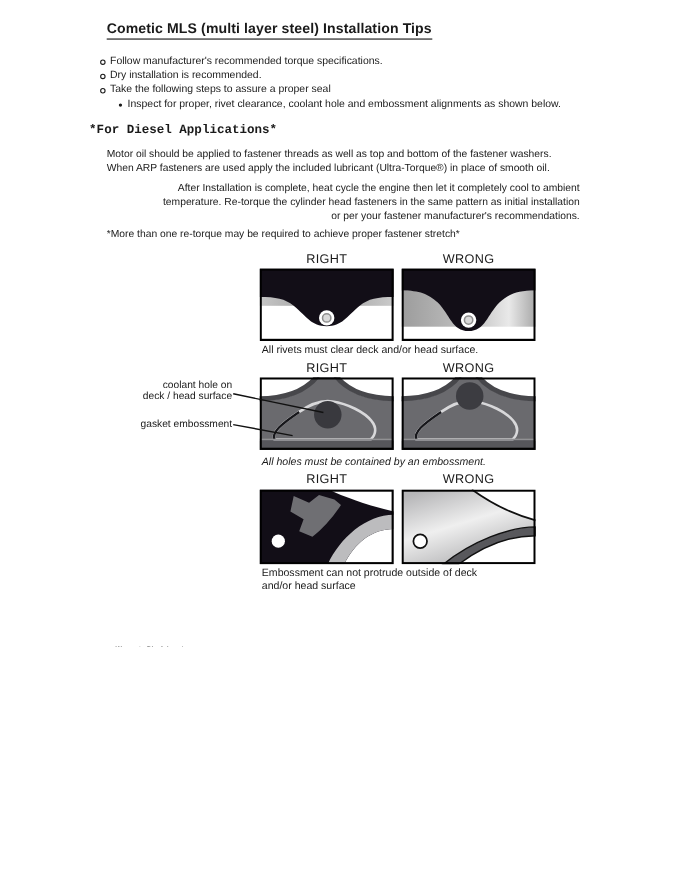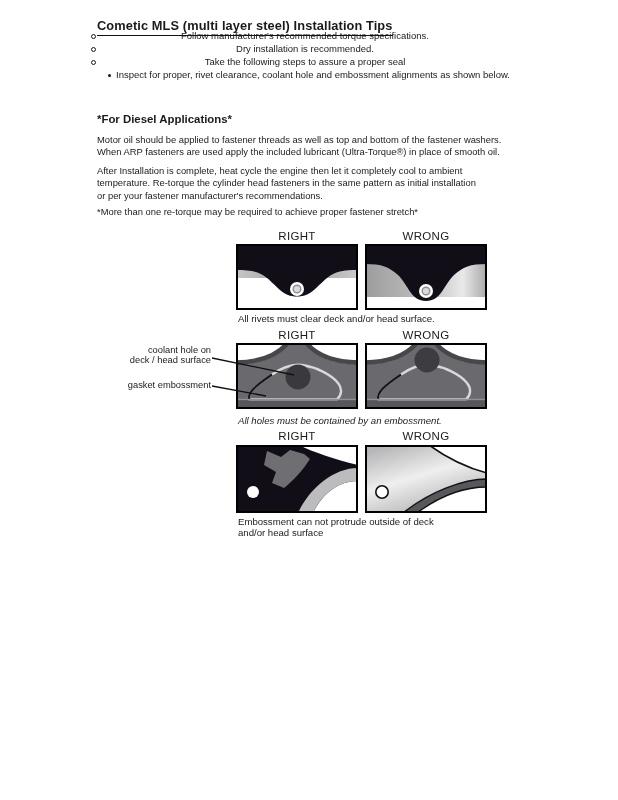--- a/index.html
+++ b/index.html
@@ -8,37 +8,37 @@
     font-family:"Liberation Sans", sans-serif;color:#1a1a1a;
   }
   .abs{position:absolute;margin:0;}
   .pre{white-space:pre-wrap;}
   
   .title{
     left:97px;top:18px;font-size:12.8px;font-weight:bold;letter-spacing:0.1px;
     border-bottom:1.6px solid #111;padding-bottom:2px;
   }
   
-  .tips{left:100px;top:30px;list-style:none;padding:0;margin:0;font-size:9.5px;line-height:12.9px;text-align:center;}
+  .tips{left:100px;top:50px;list-style:none;padding:0;margin:0;font-size:9.5px;line-height:12.9px;}
   .tips>li{position:relative;padding-left:0;}
   .tips>li::before{
     content:"";position:absolute;left:-9px;top:4.2px;width:3.2px;height:3.2px;
     border:1px solid #1a1a1a;border-radius:50%;background:#fff;
   }
   .subtips{list-style:none;padding:0 0 0 16px;margin:0;}
   .subtips>li{position:relative;}
   .subtips>li::before{
     content:"";position:absolute;left:-8px;top:4.8px;width:3.4px;height:3.4px;
     border-radius:50%;background:#1a1a1a;border:none;
   }
   
-  .diesel-h{left:97px;top:113px;font-size:11.4px;font-weight:bold;}
+  .diesel-h{left:81px;top:113px;font-size:11.4px;font-weight:bold;font-family:Liberation Mono, monospace;}
   .para{left:97px;width:430px;font-size:9.4px;line-height:12.3px;}
   .p1{top:134px;}
-  .p2{top:165px;}
+  .p2{top:165px;text-align:right;}
   .p3{top:206px;}
   
   .dlabel{width:122px;text-align:center;font-size:11.5px;font-weight:normal;letter-spacing:0.3px;}
   .caption{font-size:9.6px;line-height:11px;}
   .colL{left:236px;}
   .colR{left:365px;}
   .lab1{top:230px;} .box1{top:244px;} .cap1{left:238px;top:313px;}
   .lab2{top:329px;} .box2{top:343px;} .cap2{left:238px;top:415px;font-style:italic;}
   .lab3{top:430px;} .box3{top:445px;} .cap3{left:238px;top:516px;width:250px;}
   .dbox{display:block;}

